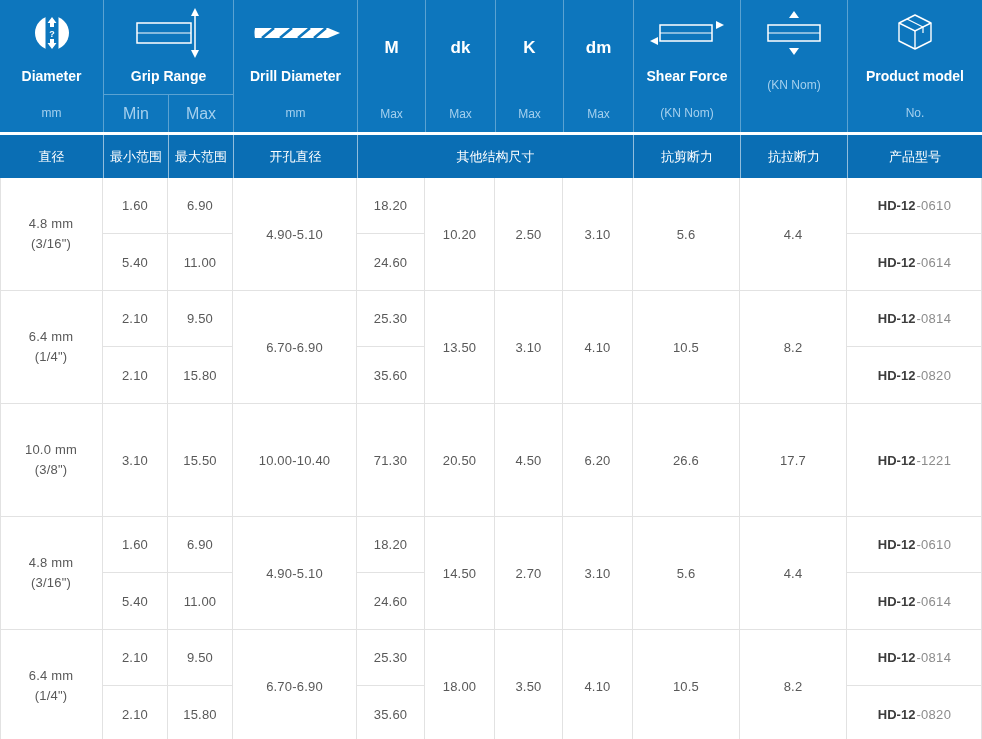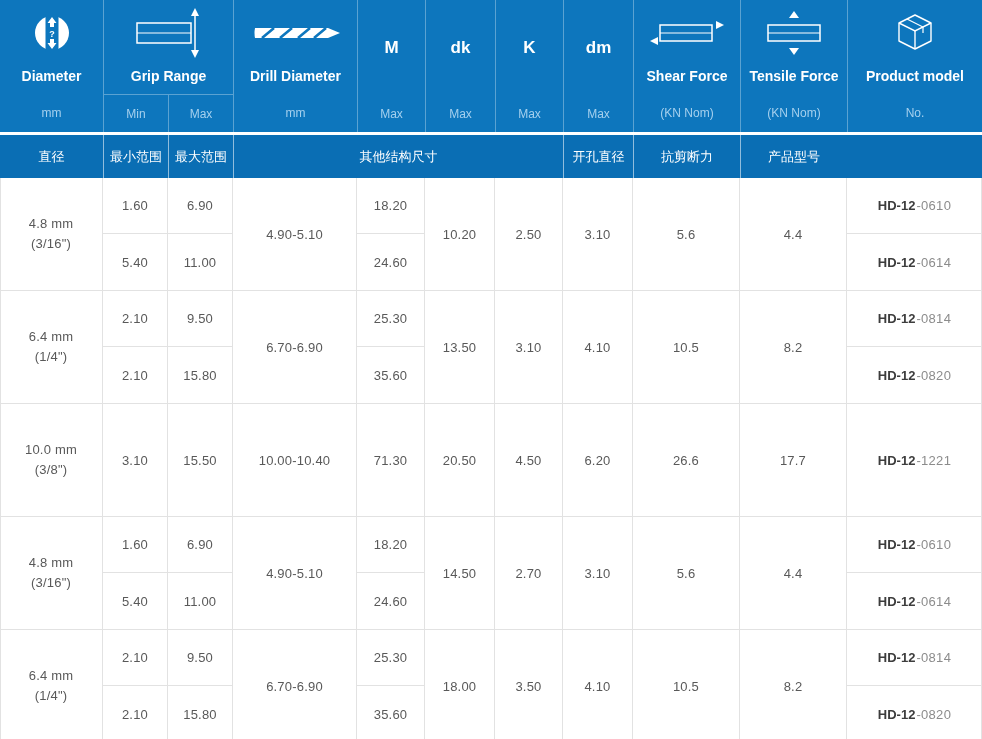--- a/index.html
+++ b/index.html
@@ -31,21 +31,21 @@
   .hcell:not(:first-child){border-left:1px solid rgba(255,255,255,.32);}
   .grip{grid-column:span 2;}
   .izone{height:66px;display:flex;align-items:center;justify-content:center;}
   .htitle{height:28px;text-align:center;font-size:14px;font-weight:600;line-height:20px;white-space:nowrap;}
   .hsub{height:38px;display:flex;align-items:center;justify-content:center;
         color:var(--c-subtxt);font-size:12px;}
   .letter{flex:1;display:flex;align-items:center;justify-content:center;
           font-size:17px;font-weight:600;}
   .gripsub{height:38px;display:flex;border-top:1px solid rgba(255,255,255,.32);}
   .gripsub>div{flex:1;display:flex;align-items:center;justify-content:center;
-               font-size:12px;color:var(--c-subtxt);}
+               font-size:16px;color:var(--c-subtxt);}
   .gripsub>div+div{border-left:1px solid rgba(255,255,255,.32);}
 
   
   .sub{
     display:grid;grid-template-columns:var(--cols);
     background:var(--c-sub);height:43px;color:#ffffff;font-size:13px;
   }
   .scell{display:flex;align-items:center;justify-content:center;white-space:nowrap;}
   .scell:not(:first-child){border-left:1px solid rgba(255,255,255,.55);}
   .span4{grid-column:span 4;}
@@ -154,21 +154,20 @@
 
     <div class="hcell">
       <div class="izone">
         <svg width="64" height="52" viewBox="0 0 64 52">
           <rect x="6" y="18" width="52" height="16" fill="none" stroke="#ffffff" stroke-width="1.5"></rect>
           <line x1="6" y1="26" x2="58" y2="26" stroke="#ffffff" stroke-width="1"></line>
           <path d="M32 4 L37 11 H27 Z" fill="#ffffff"></path>
           <path d="M32 48 L37 41 H27 Z" fill="#ffffff"></path>
         </svg>
       </div>
-      <div class="htitle">Tensile Force</div>
       <div class="hsub">(KN Nom)</div>
     </div>
 
     <div class="hcell">
       <div class="izone">
         <svg width="46" height="46" viewBox="0 0 46 46">
           <path d="M23 5 L39 13 V31 L23 39 L7 31 V13 Z" fill="none" stroke="#ffffff" stroke-width="1.4" stroke-linejoin="round"></path>
           <path d="M7 13 L23 21 L39 13" fill="none" stroke="#ffffff" stroke-width="1.4"></path>
           <path d="M23 21 V39" stroke="#ffffff" stroke-width="1.4"></path>
           <path d="M15 9 L31 17 V23" fill="none" stroke="#ffffff" stroke-width="1.2"></path>
@@ -176,23 +175,24 @@
       </div>
       <div class="htitle">Product model</div>
       <div class="hsub">No.</div>
     </div>
   </div>
 
   <div class="sub">
     <div class="scell">直径</div>
     <div class="scell">最小范围</div>
     <div class="scell">最大范围</div>
+    <div class="scell">开孔直径</div>
     <div class="scell span4">其他结构尺寸</div>
-    <div class="scell">开孔直径</div>
     <div class="scell">抗剪断力</div>
+    <div class="scell">抗拉断力</div>
     <div class="scell">产品型号</div>
   </div>
 
   <div class="tbody">
 
     <div class="grp">
       <div class="cell rs2 dcol">
         <span>4.8 mm</span>
         <span>(3/16")</span>
       </div>

